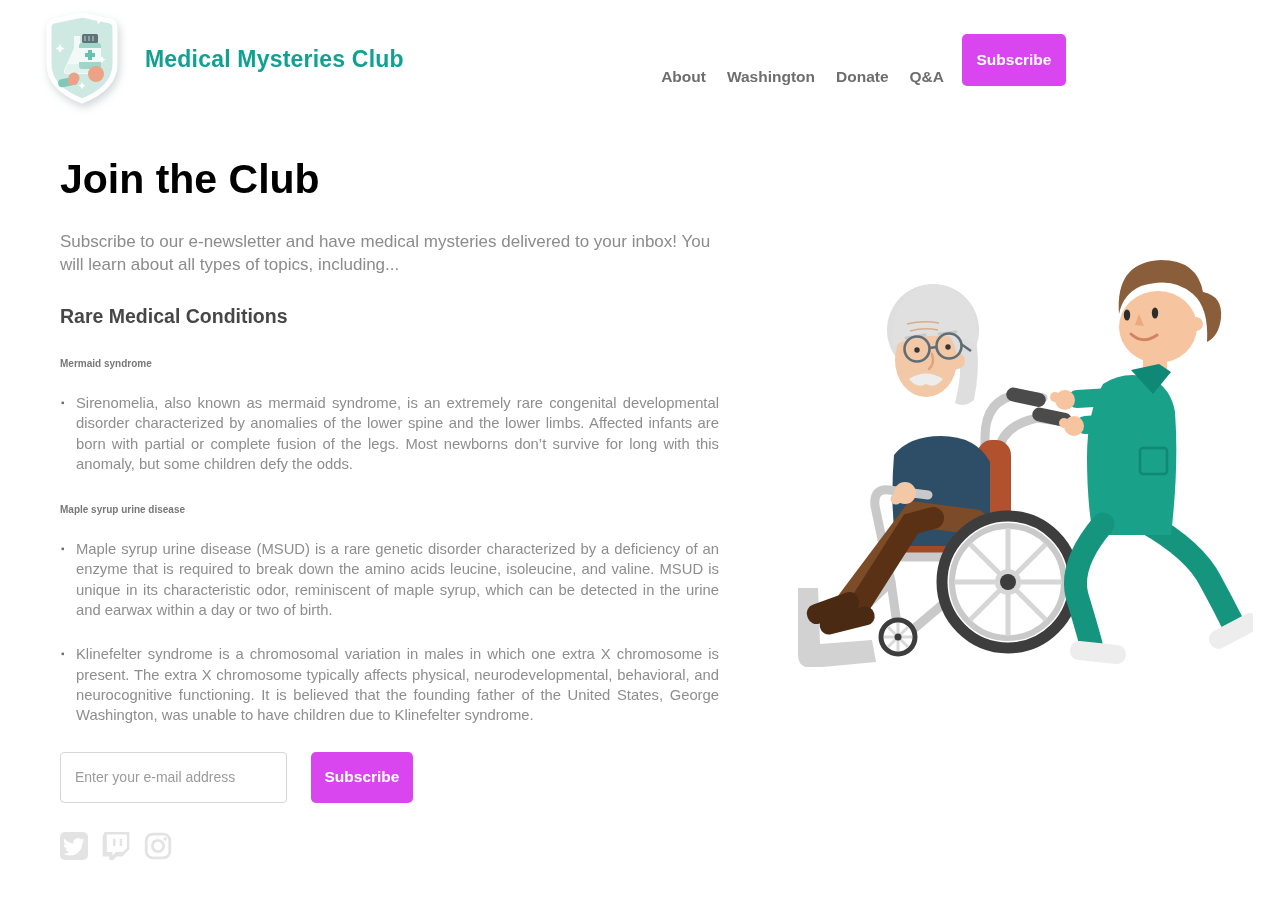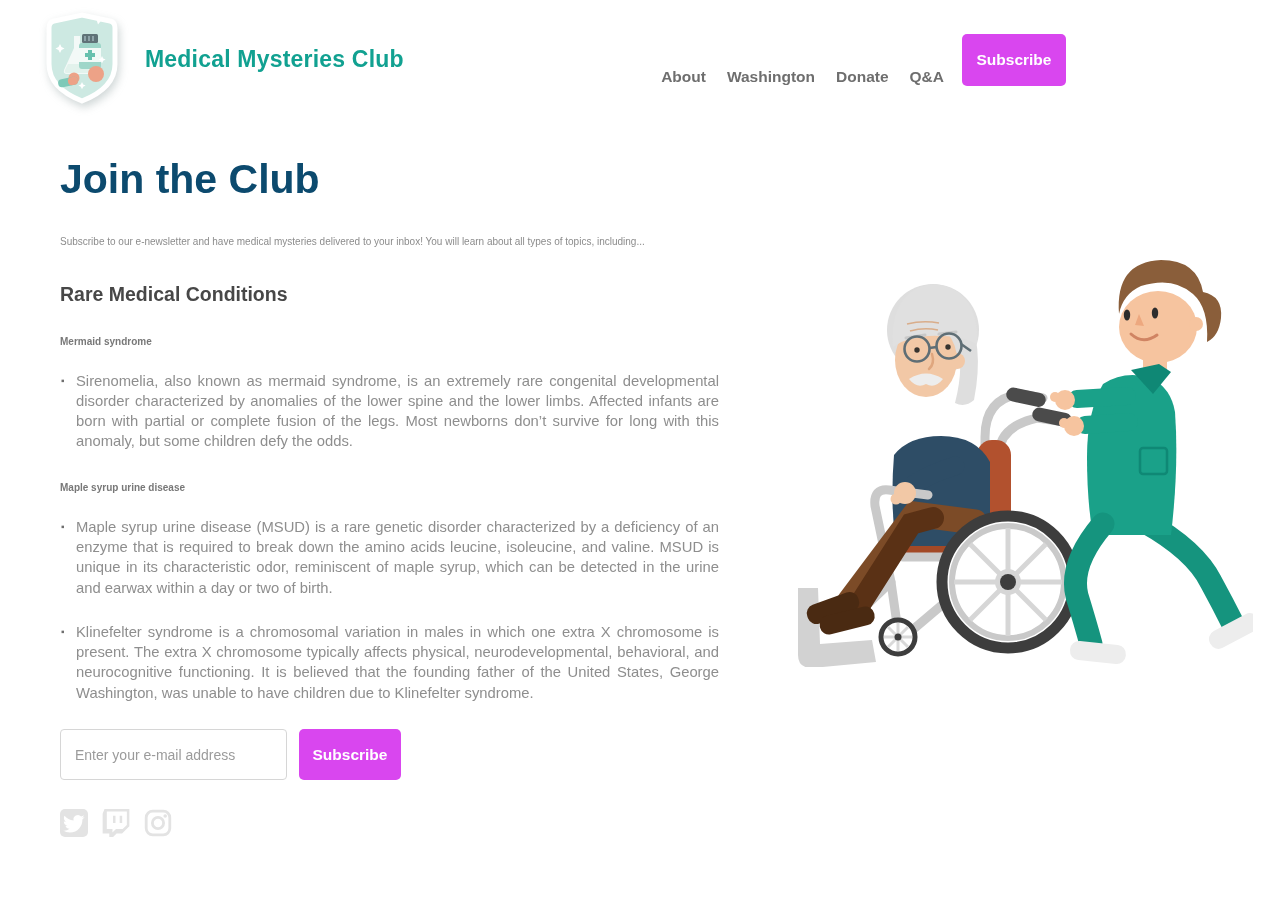--- a/index.html
+++ b/index.html
@@ -15,32 +15,32 @@
           color:#11a191; letter-spacing:.2px; }
   .nav { position:absolute; right:56px; top:34px; height:52px; display:flex; align-items:flex-end; gap:21px; }
   .nav-link { font-size:15.5px; font-weight:700; color:#6e6e6e; cursor:pointer; }
   .btn { display:flex; align-items:center; justify-content:center; background:#d946ef; color:#fff;
          font-weight:700; font-size:15.5px; border:none; border-radius:5px; cursor:pointer;
          font-family:"Liberation Sans", sans-serif; }
   .nav .btn { width:104px; height:52px; margin-left:-3px; }
 
   
   .content { position:absolute; left:60px; top:120px; width:659px; }
-  h1 { margin-top:36px; font-size:41px; line-height:46px; font-weight:800; color:#0c4a6e; }
-  .intro { margin-top:29px; font-size:10px; line-height:22.5px; color:#8c8c8c; }
+  h1 { margin-top:36px; font-size:41px; line-height:46px; font-weight:800; color:#000000; }
+  .intro { margin-top:29px; font-size:17px; line-height:22.5px; color:#8c8c8c; }
   h2 { margin-top:29px; font-size:19.5px; font-weight:800; color:#474747; }
   h3 { margin-top:30px; font-size:10px; font-weight:700; color:#787878; }
   ul.topic-list { margin-top:24px; list-style:none; }
   ul.topic-list li { position:relative; padding-left:16px; font-size:14.8px; line-height:20.3px;
          color:#8e8e8e; text-align:justify; }
   ul.topic-list li::before { content:"\25AA"; position:absolute; left:1px; top:0px;
          font-size:10px; color:#6f6f6f; }
 
   
-  .subscribe-form { margin-top:26px; display:flex; gap:12px; }
+  .subscribe-form { margin-top:26px; display:flex; gap:24px; }
   .email-input { width:227px; height:51px; border:1px solid #d6d6d6; border-radius:4px;
          padding:0 14px; font-size:14px; color:#555; outline:none;
          font-family:"Liberation Sans", sans-serif; }
   .email-input::placeholder { color:#9b9b9b; }
   .subscribe-form .btn { width:102px; height:51px; }
 
   
   .social-row { margin-top:29px; display:flex; gap:14px; }
   .social-icon { width:28px; height:28px; cursor:pointer; }
 

